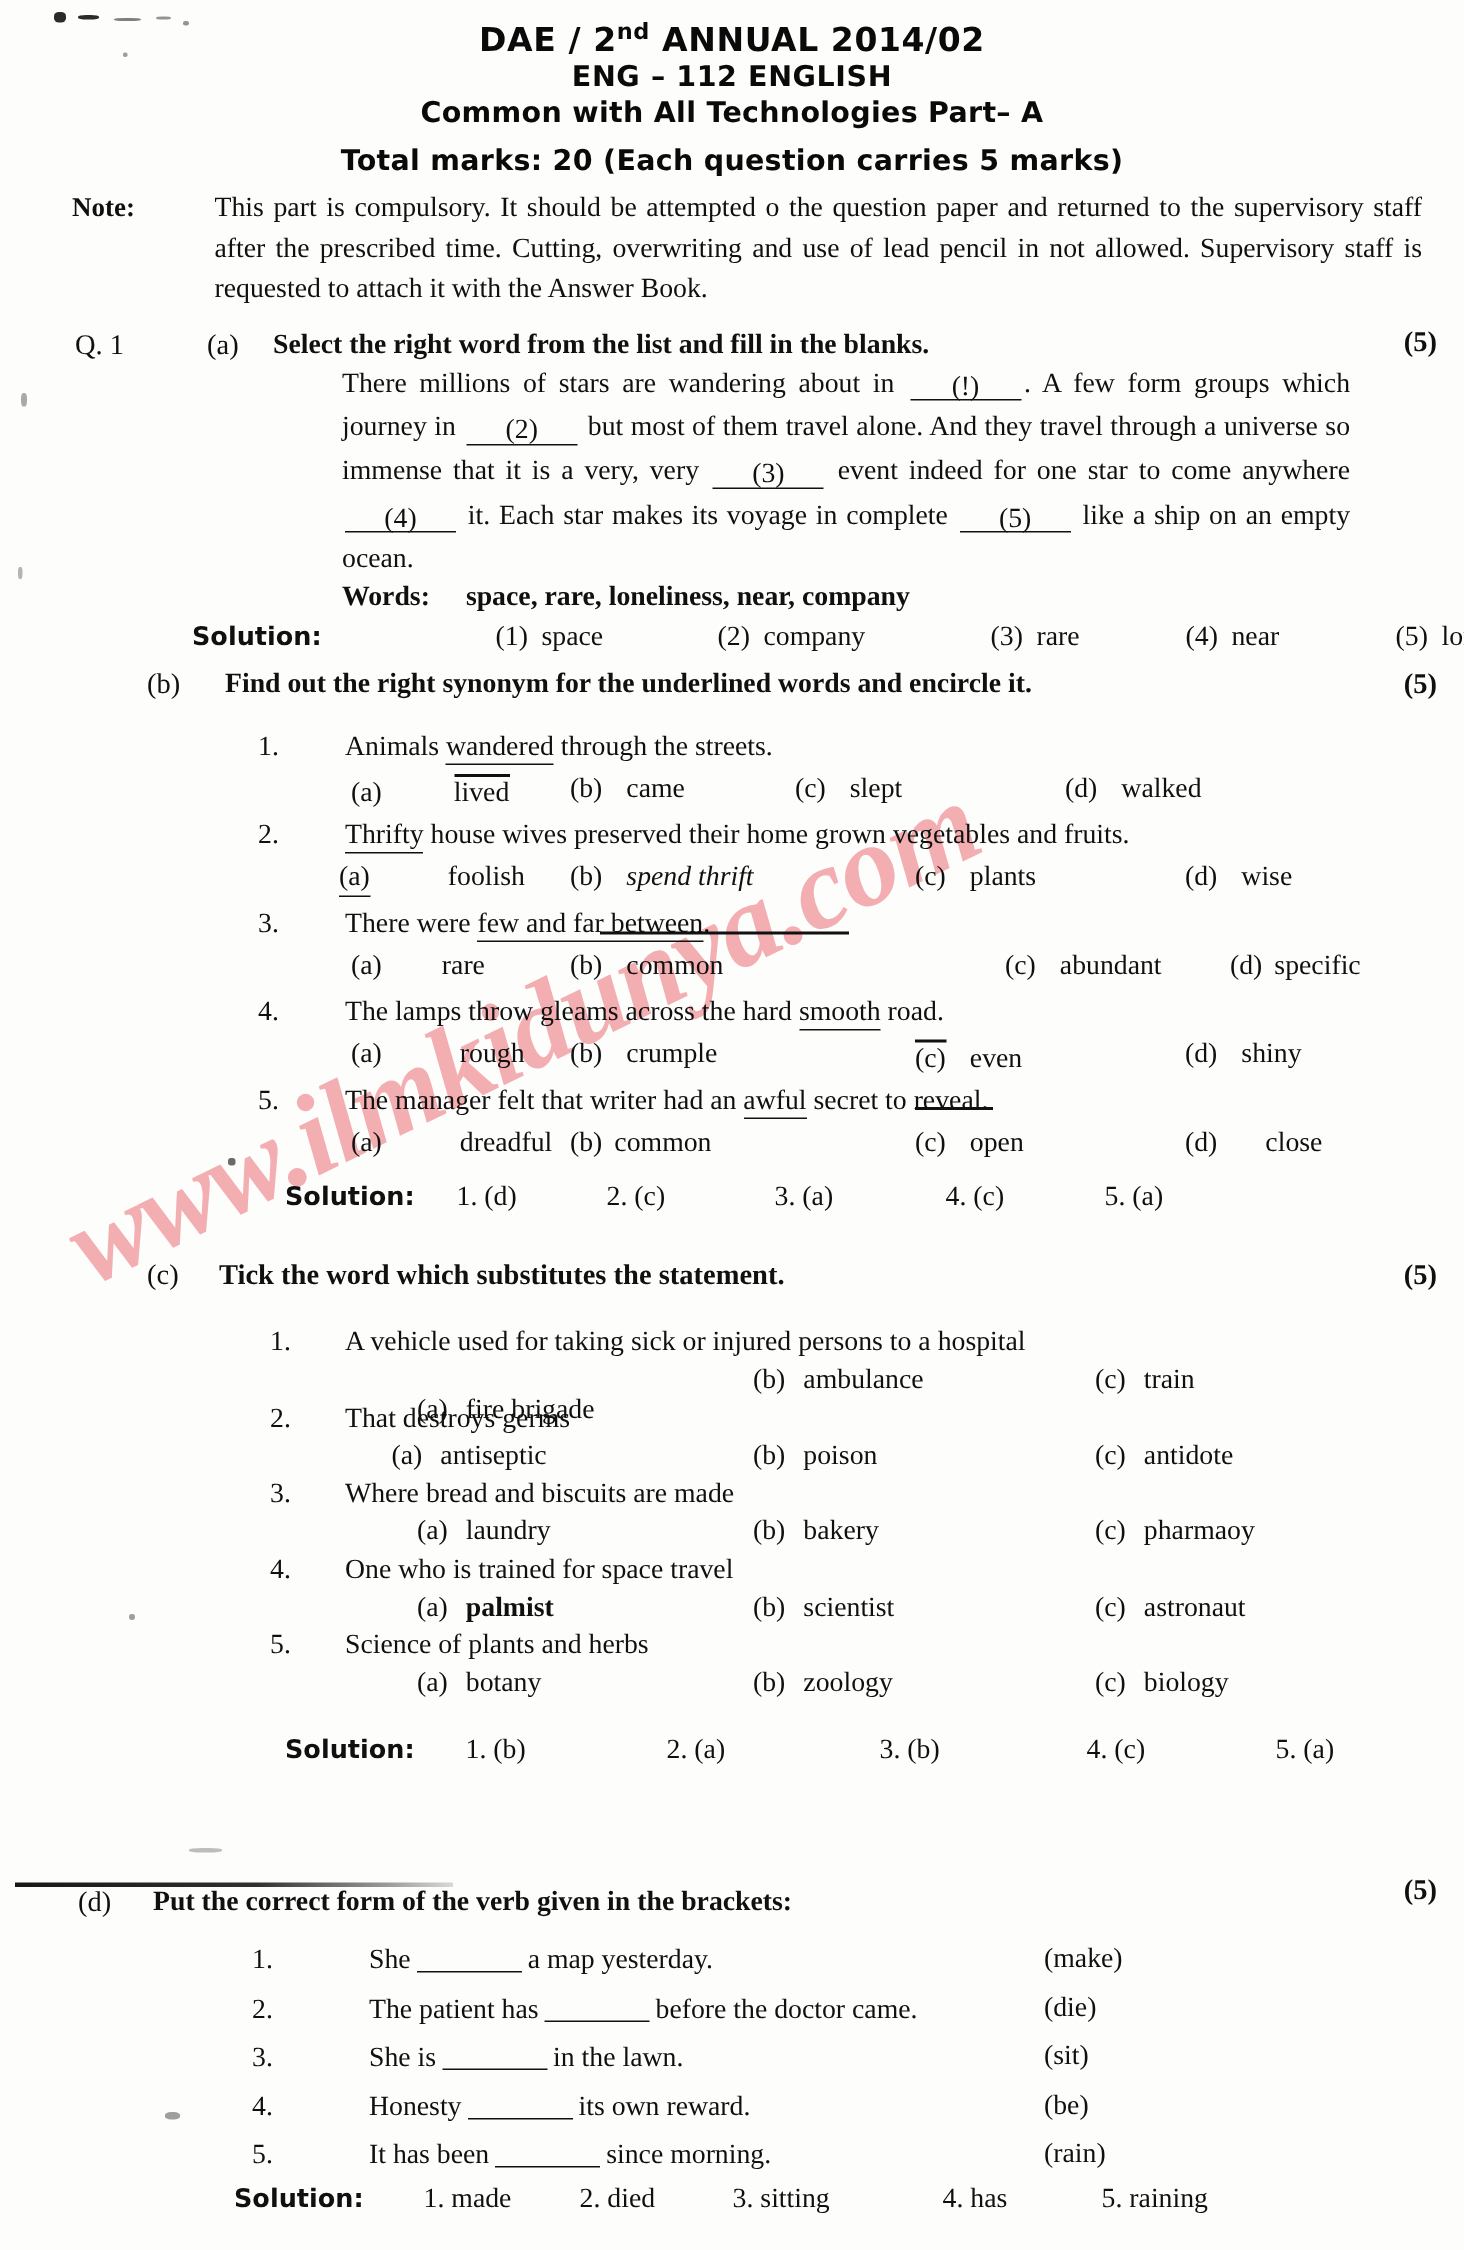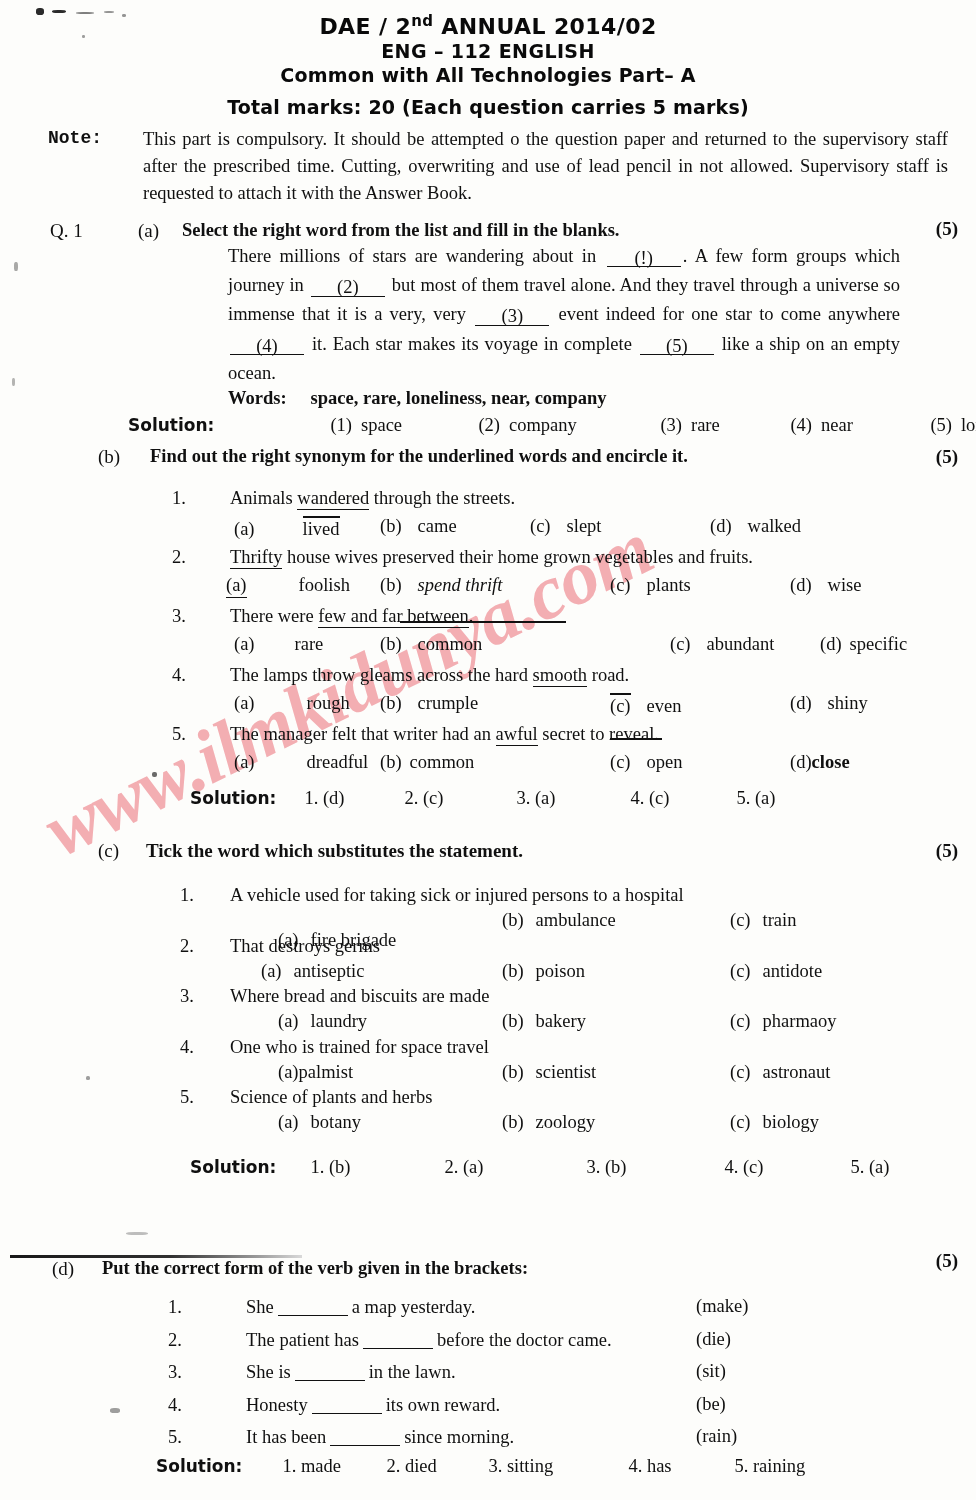--- a/index.html
+++ b/index.html
@@ -59,21 +59,21 @@
   #hdr1 { top: 12px;  font-size: 22px; letter-spacing: .4px; }
   #hdr2 { top: 40px;  font-size: 19px; letter-spacing: .4px; }
   #hdr3 { top: 64px;  font-size: 19px; letter-spacing: .2px; }
   #hdr4 { top: 96px;  font-size: 19px; letter-spacing: .2px; }
   .sup { font-size: .68em; vertical-align: super; }
 
   
   #note-block { left: 48px; top: 126px; width: 900px; font-size: 18.5px; }
   #note-block .note-label {
     position: absolute; left: 0; top: 2px;
-    font-family: Liberation Mono, monospace;
+    font-family: Liberation Serif, serif;
     font-weight: bold; font-size: 18px;
   }
   #note-block .note-body {
     margin-left: 95px;
     text-align: justify;
     line-height: 1.45;
   }
 
   
   #q1-label { left: 50px; top: 220px; font-size: 19px; }
@@ -294,21 +294,21 @@
           <span class="opt" style="left: 560px; top: 0px;"><span class="ol">(d)</span><span class="ov" style="margin-left: 16px;">shiny</span></span>
         </div>
       </div>
       <div class="qrow">
         <span class="qnum">5.</span>
         <span class="qtext">The manager felt that writer had an <span class="under">awful</span> secret to reveal.</span>
         <div class="opts">
           <span class="opt" style="left: 4px; top: 0px;"><span class="ol">(a)</span><span class="ov" style="margin-left: 52px;">dreadful</span></span>
           <span class="opt" style="left: 150px; top: 0px;"><span class="ol">(b)</span><span class="ov" style="margin-left: 8px;">common</span></span>
           <span class="opt" style="left: 380px; top: 0px;"><span class="ol">(c)</span><span class="ov" style="margin-left: 16px;">open</span></span>
-          <span class="opt" style="left: 560px; top: 0px;"><span class="ol">(d)</span><span class="ov" style="margin-left: 0; font-weight: bold;">close</span></span>
+          <span class="opt" style="left: 560px; top: 0px;"><span class="ol">(d)</span><span class="ov" style="margin-left: 32px;">close</span></span>
         </div>
       </div>
       <div style="position: absolute; left: 228px; top: 133px; width: 166px; height: 2px; background: rgb(17, 17, 17);"></div>
       <div style="position: absolute; left: 438px; top: 250px; width: 52px; height: 2px; background: rgb(17, 17, 17);"></div>
     </div>
 
   <div class="layer" id="sol-b">
     <span class="sol-label">Solution:</span><span id="sol-b-items" style="position: relative; display: inline-block; width: 560px; height: 24px; vertical-align: top;"><span class="si" style="position: absolute; left: 0px;">1. (d)</span><span class="si" style="position: absolute; left: 100px;">2. (c)</span><span class="si" style="position: absolute; left: 212px;">3. (a)</span><span class="si" style="position: absolute; left: 326px;">4. (c)</span><span class="si" style="position: absolute; left: 432px;">5. (a)</span></span>
   </div>
 
@@ -340,21 +340,21 @@
         <div class="opts">
           <span class="opt" style="left: 48px;"><span>(a)</span><span style="margin-left: 12px;">laundry</span></span>
           <span class="opt" style="left: 272px;"><span>(b)</span><span style="margin-left: 12px;">bakery</span></span>
           <span class="opt" style="left: 500px;"><span>(c)</span><span style="margin-left: 12px;">pharmaoy</span></span>
         </div>
       </div>
       <div class="qrow">
         <span class="qnum">4.</span>
         <span class="qtext">One who is trained for space travel</span>
         <div class="opts">
-          <span class="opt" style="left: 48px;"><span>(a)</span><span style="">palmist</span></span>
+          <span class="opt" style="left: 48px;"><span>(a)</span><span style="margin-left: 12px; font-weight: bold;">palmist</span></span>
           <span class="opt" style="left: 272px;"><span>(b)</span><span style="margin-left: 12px;">scientist</span></span>
           <span class="opt" style="left: 500px;"><span>(c)</span><span style="margin-left: 12px;">astronaut</span></span>
         </div>
       </div>
       <div class="qrow">
         <span class="qnum">5.</span>
         <span class="qtext">Science of plants and herbs</span>
         <div class="opts">
           <span class="opt" style="left: 48px;"><span>(a)</span><span style="margin-left: 12px;">botany</span></span>
           <span class="opt" style="left: 272px;"><span>(b)</span><span style="margin-left: 12px;">zoology</span></span>

